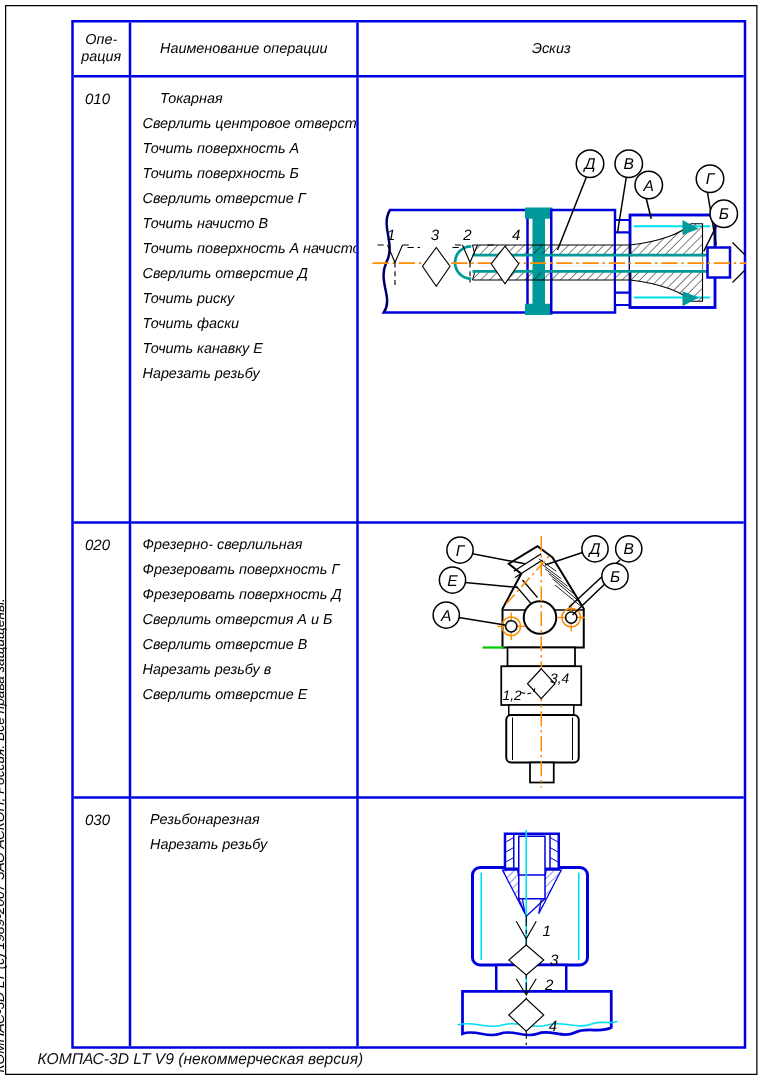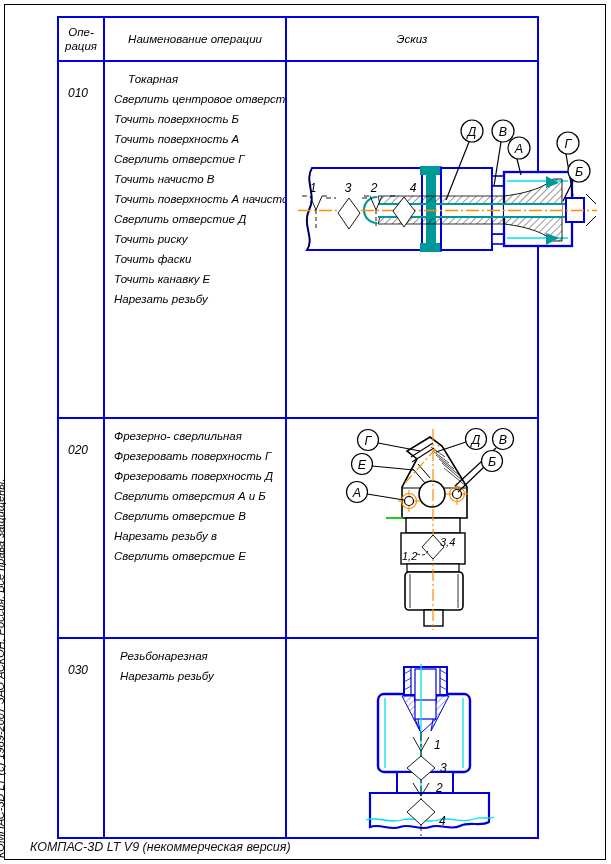--- a/index.html
+++ b/index.html
@@ -2,29 +2,29 @@
 <html><head>
 <meta charset="utf-8">
 <style>
   html,body{margin:0;padding:0;background:#fff;}
   body{width:611px;height:864px;position:relative;overflow:hidden;
        font-family:"Liberation Sans",sans-serif;font-style:italic;color:#000;}
   .frame{position:absolute;left:4px;top:4px;width:600px;height:854px;border:1px solid #000;}
   .vtext{position:absolute;left:8px;top:844px;height:14px;white-space:nowrap;
          font-size:11px;transform:rotate(-90deg);transform-origin:0 100%;}
   .footer{position:absolute;left:30px;top:840px;font-size:12.5px;color:#111;white-space:nowrap;text-align:center;}
-  .optable{position:absolute;left:57px;top:16px;width:482px;height:823px;
+  .optable{position:absolute;left:57px;top:16px;width:540px;height:823px;
            border:2px solid #0000e6;display:grid;box-sizing:border-box;
            grid-template-columns:46px 182px 1fr;grid-template-rows:44px 357px 220px 1fr;}
   .cell{border-right:2px solid #0000e6;border-bottom:2px solid #0000e6;box-sizing:border-box;overflow:hidden;}
   .cell.last-col{border-right:none;}
   .cell.last-row{border-bottom:none;}
   .hdr{display:flex;align-items:center;justify-content:center;text-align:center;
        font-size:11.5px;line-height:14px;}
-  .opnum{font-size:12px;padding:24px 0 0 9px;}
+  .opnum{font-size:12px;padding:10px 0 0 9px;}
   .steps{font-size:11.5px;line-height:20px;padding:7px 0 15px 9px;white-space:nowrap;}
   .op-title{white-space:nowrap;}
   .ind14{margin-left:14px;} .ind6{margin-left:6px;}
   svg{position:absolute;overflow:visible;}
   svg text{font-family:"Liberation Sans",sans-serif;font-style:italic;}
   .balloon-t{font-size:12.5px;} .digit{font-size:12px;} .small-d{font-size:11px;}
 </style>
 </head>
 <body>
 
@@ -40,22 +40,22 @@
          <div>рация</div>
       </div>
   </div>
   <div class="cell hdr">Наименование операции</div>
   <div class="cell hdr last-col">Эскиз</div>
 
   <div class="cell opnum">010</div>
   <div class="cell steps">
     <div class="op-title ind14">Токарная</div>
     <div>Сверлить центровое отверстие</div>
+    <div>Точить поверхность А</div>
     <div>Точить поверхность Б</div>
-    <div>Точить поверхность А</div>
     <div>Сверлить отверстие Г</div>
     <div>Точить начисто В</div>
     <div>Точить поверхность А начисто</div>
     <div>Сверлить отверстие Д</div>
     <div>Точить риску</div>
     <div>Точить фаски</div>
     <div>Точить канавку Е</div>
     <div>Нарезать резьбу</div>
   </div>
   <div class="cell last-col"></div>

